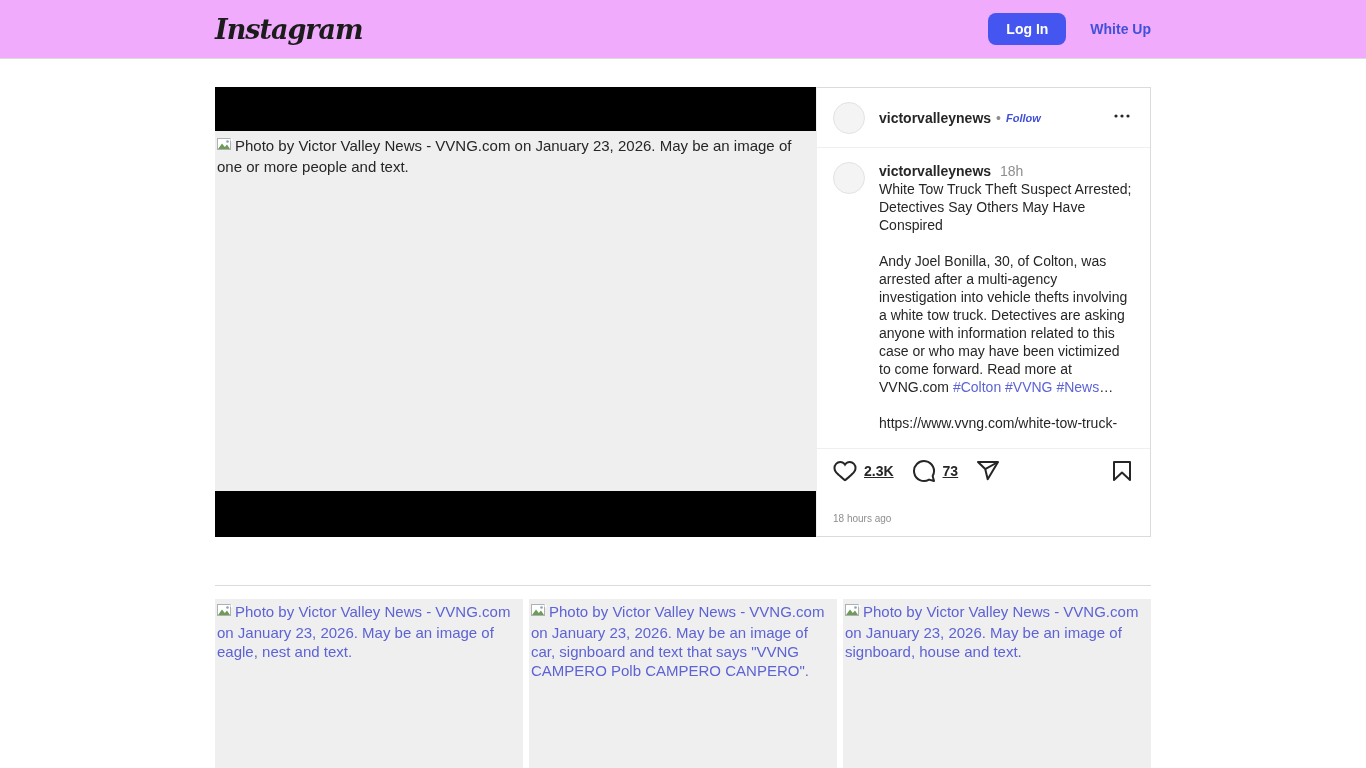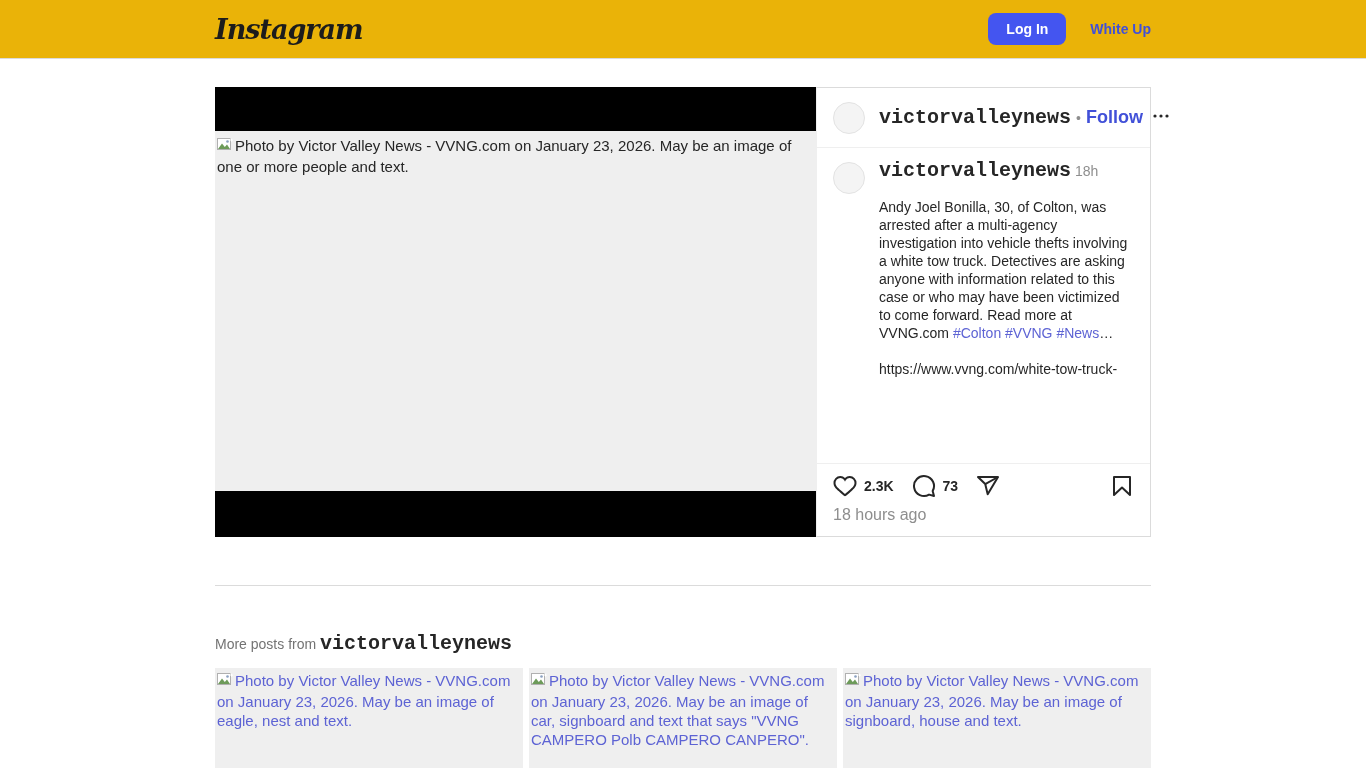--- a/index.html
+++ b/index.html
@@ -13,62 +13,62 @@
     --border-light:#efefef;
     --placeholder:#efefef;
   }
   *{box-sizing:border-box;}
   html,body{margin:0;padding:0;}
   body{
     width:1366px;height:768px;overflow:hidden;background:#fff;
     font-family:"Liberation Sans",sans-serif;color:var(--dark);
   }
   
-  .topnav{height:59px;border-bottom:1px solid var(--border);display:flex;align-items:center;background:#eab308;}
+  .topnav{height:59px;border-bottom:1px solid var(--border);display:flex;align-items:center;background:#f0abfc;}
   .topnav-inner{width:936px;margin:0 auto;display:flex;align-items:center;}
   .logo{font-family:"DejaVu Serif",serif;font-style:italic;font-weight:700;font-size:27px;color:#1c1c1c;letter-spacing:-1px;cursor:pointer;}
   .nav-actions{margin-left:auto;display:flex;align-items:center;gap:24px;}
   .btn-login{background:var(--accent);color:#fff;border:none;border-radius:8px;padding:8px 18px;font-size:14px;font-weight:700;font-family:inherit;cursor:pointer;}
   .link-signup{color:var(--link);font-size:14px;font-weight:700;cursor:pointer;text-decoration:none;}
   
   .main{width:936px;margin:0 auto;}
   .post-card{display:flex;margin-top:28px;height:450px;}
   
   .post-media{width:601px;height:450px;background:var(--placeholder);display:flex;flex-direction:column;overflow:hidden;}
   .media-bar{background:#000;flex:none;}
   .media-bar.top{height:44px;}
   .media-bar.bottom{height:46px;margin-top:auto;}
   .media-alt{padding:5px 2px;font-size:15px;line-height:19px;color:var(--dark);}
   .broken-icon{display:inline-block;vertical-align:-2px;margin-right:2px;}
   
   .post-sidebar{width:335px;height:450px;background:#fff;border:1px solid var(--border);border-left:1px solid var(--border-light);display:flex;flex-direction:column;}
   .sb-header{flex:none;height:60px;display:flex;align-items:center;padding:0 10px 0 16px;border-bottom:1px solid var(--border-light);}
   .avatar{width:32px;height:32px;border-radius:50%;background:#f4f4f4;border:1px solid #e3e3e3;flex:none;cursor:pointer;}
   .sb-header .username{margin-left:14px;}
-  .username{font-weight:700;font-size:20px;color:var(--dark);cursor:pointer;font-family:Liberation Mono, monospace;}
+  .username{font-weight:700;font-size:14px;color:var(--dark);cursor:pointer;}
   .dot-sep{color:var(--gray);margin:0 5px;font-size:14px;}
-  .follow-link{color:var(--link);font-weight:700;font-size:18px;cursor:pointer;text-decoration:none;}
+  .follow-link{color:var(--link);font-weight:700;font-size:11px;cursor:pointer;text-decoration:none;font-style:italic;}
   .menu-btn{margin-left:auto;background:none;border:none;padding:6px;cursor:pointer;display:flex;align-items:center;}
   .sb-comments{flex:1;overflow:hidden;padding:14px 16px 0 16px;}
   .comment-row{display:flex;}
   .comment-body{margin-left:14px;font-size:14px;line-height:18px;flex:1;}
-  .caption-head .time{color:var(--gray);font-size:14px;}
+  .caption-head .time{color:var(--gray);margin-left:5px;font-size:14px;}
   .caption-title{margin-top:0;}
   .caption-para{margin:18px 0 11px 0;}
   .hashtags{color:var(--hashtag);cursor:pointer;}
   .caption-link{margin:18px 0 0 0;}
   
   .sb-actions{flex:none;border-top:1px solid var(--border-light);}
   .actions-row{display:flex;align-items:center;padding:10px 16px 0 16px;}
   .icon-btn{background:none;border:none;padding:0;cursor:pointer;display:flex;align-items:center;color:var(--dark);}
   .icon-btn svg{display:block;}
-  .count{font-weight:700;font-size:14px;margin-left:7px;}
+  .count{font-weight:700;font-size:14px;margin-left:7px;text-decoration:underline;}
   .act-group{display:flex;align-items:center;margin-right:18px;}
   .bookmark{margin-left:auto;}
-  .timestamp{font-size:16px;color:var(--gray);padding:8px 16px 12px 16px;}
+  .timestamp{font-size:10px;color:var(--gray);padding:8px 16px 12px 16px;margin-top:22px;}
   .login-row{border-top:1px solid var(--border-light);padding:14px 16px 16px 16px;font-size:14px;color:var(--gray);}
   .login-link{color:var(--link);cursor:pointer;text-decoration:none;}
   
   .section-divider{border:none;border-top:1px solid var(--border);margin:48px 0 0 0;}
   .more-title{margin-top:46px;font-size:14px;color:var(--gray2);}
   .more-title .username{color:var(--dark);}
   .thumbs{display:flex;gap:6px;margin-top:13px;}
   .thumb{flex:1;height:310px;background:var(--placeholder);padding:3px 2px;font-size:15px;line-height:19px;color:var(--hashtag);cursor:pointer;overflow:hidden;}
 </style>
 </head>
@@ -118,20 +118,21 @@
       </div>
 
       <div class="sb-comments">
         <div class="comment-row">
           <div class="avatar"></div>
           <div class="comment-body">
             <div class="caption-head">
               <span class="username">victorvalleynews</span>
               <span class="time">18h</span>
             </div>
+            <div class="caption-title">White Tow Truck Theft Suspect Arrested; Detectives Say Others May Have Conspired</div>
             <p class="caption-para"><span>Andy Joel Bonilla, 30, of Colton, was arrested after a multi-agency investigation into vehicle thefts involving a white tow truck. Detectives are asking anyone with information related to this case or who may have been victimized to come forward. Read more at VVNG.com </span><span class="hashtags">#Colton #VVNG #News</span><span>…</span></p>
             <p class="caption-link">https://www.vvng.com/white-tow-truck-</p>
           </div>
         </div>
       </div>
 
       <div class="sb-actions">
         <div class="actions-row">
           <div class="act-group">
             <button class="icon-btn">
@@ -172,21 +173,20 @@
           </button>
         </div>
         <div class="timestamp">18 hours ago</div>
       </div>
 
     </div>
   </article>
 
   <hr class="section-divider">
 
-  <div class="more-title"><span>More posts from </span><span class="username">victorvalleynews</span></div>
 
   <div class="thumbs">
     <a class="thumb">
       <span class="broken-icon"><svg width="16" height="16" viewBox="0 0 16 16">
             <rect x="0.5" y="1.5" width="13" height="11" fill="#ffffff" stroke="#b0b0b0"></rect>
             <polygon points="1,12 5,6.5 7.8,10 10,7.5 13,12" fill="#6d9b5a"></polygon>
             <circle cx="10.5" cy="4.5" r="1.3" fill="#8aa0c0"></circle>
             <polygon points="13.5,1 16,3 14.5,5 13.5,3.5" fill="#ffffff"></polygon>
           </svg></span><span>Photo by Victor Valley News - VVNG.com on January 23, 2026. May be an image of eagle, nest and text.</span>
     </a>

